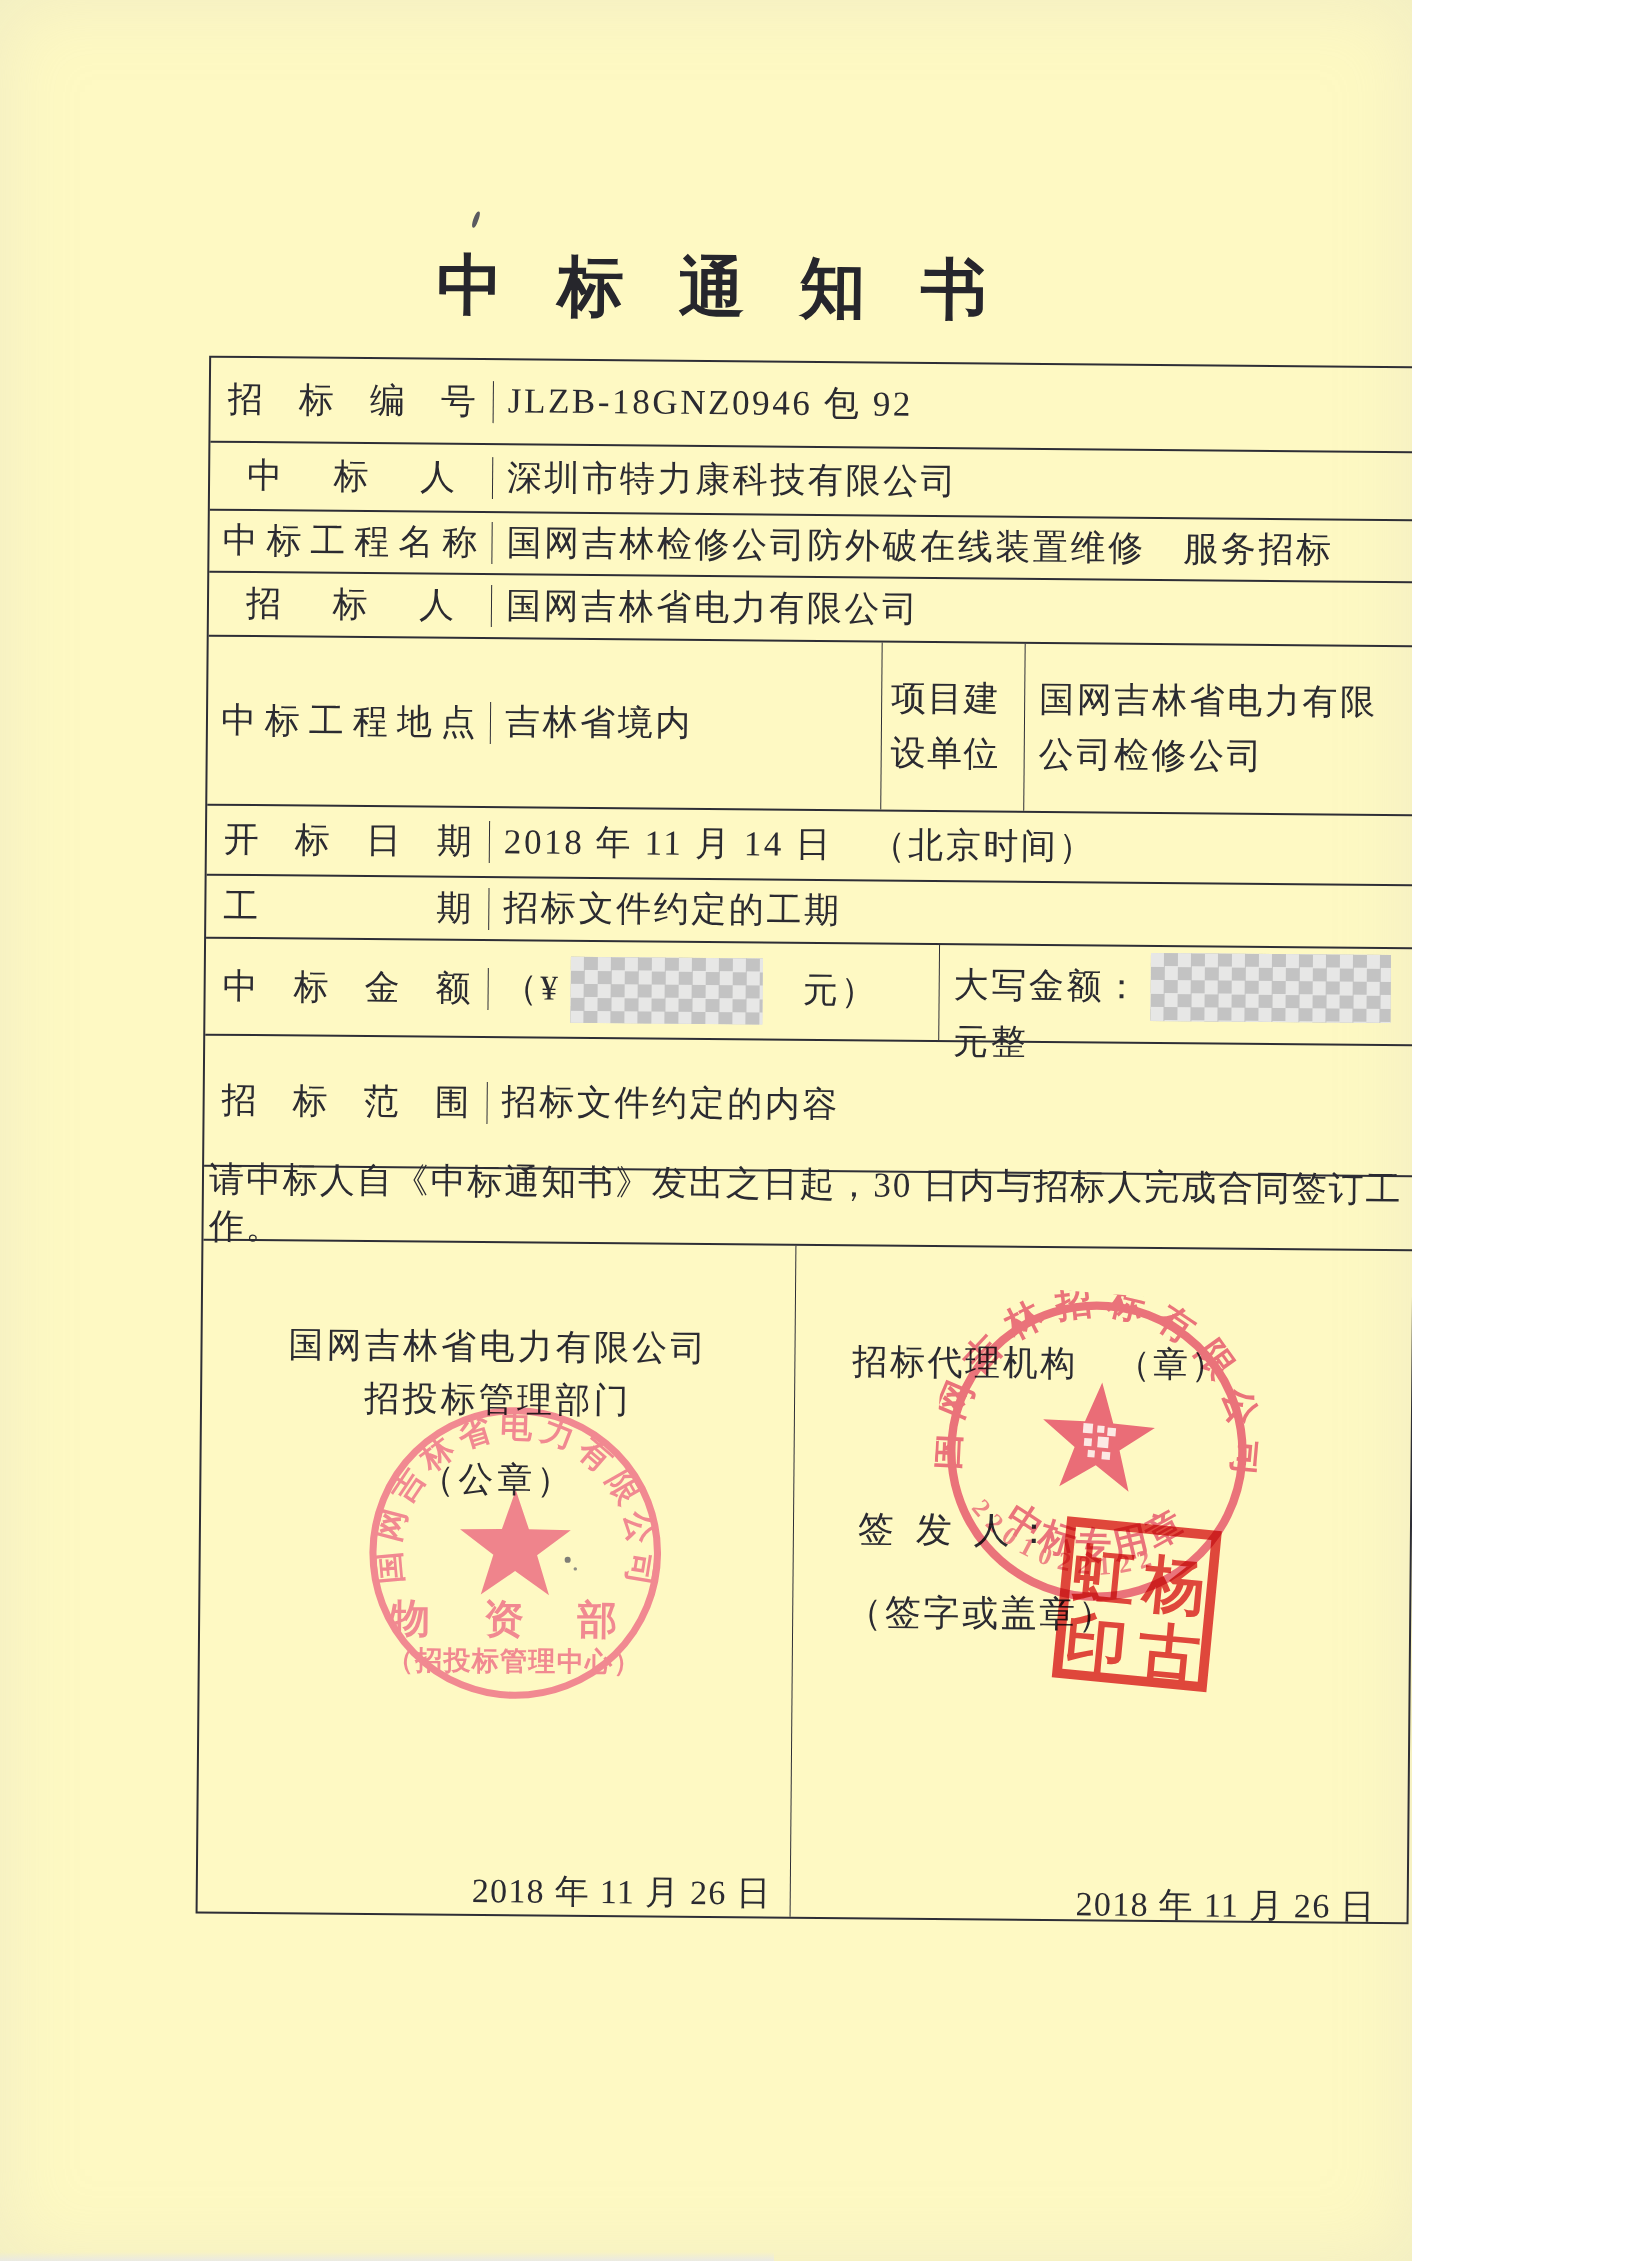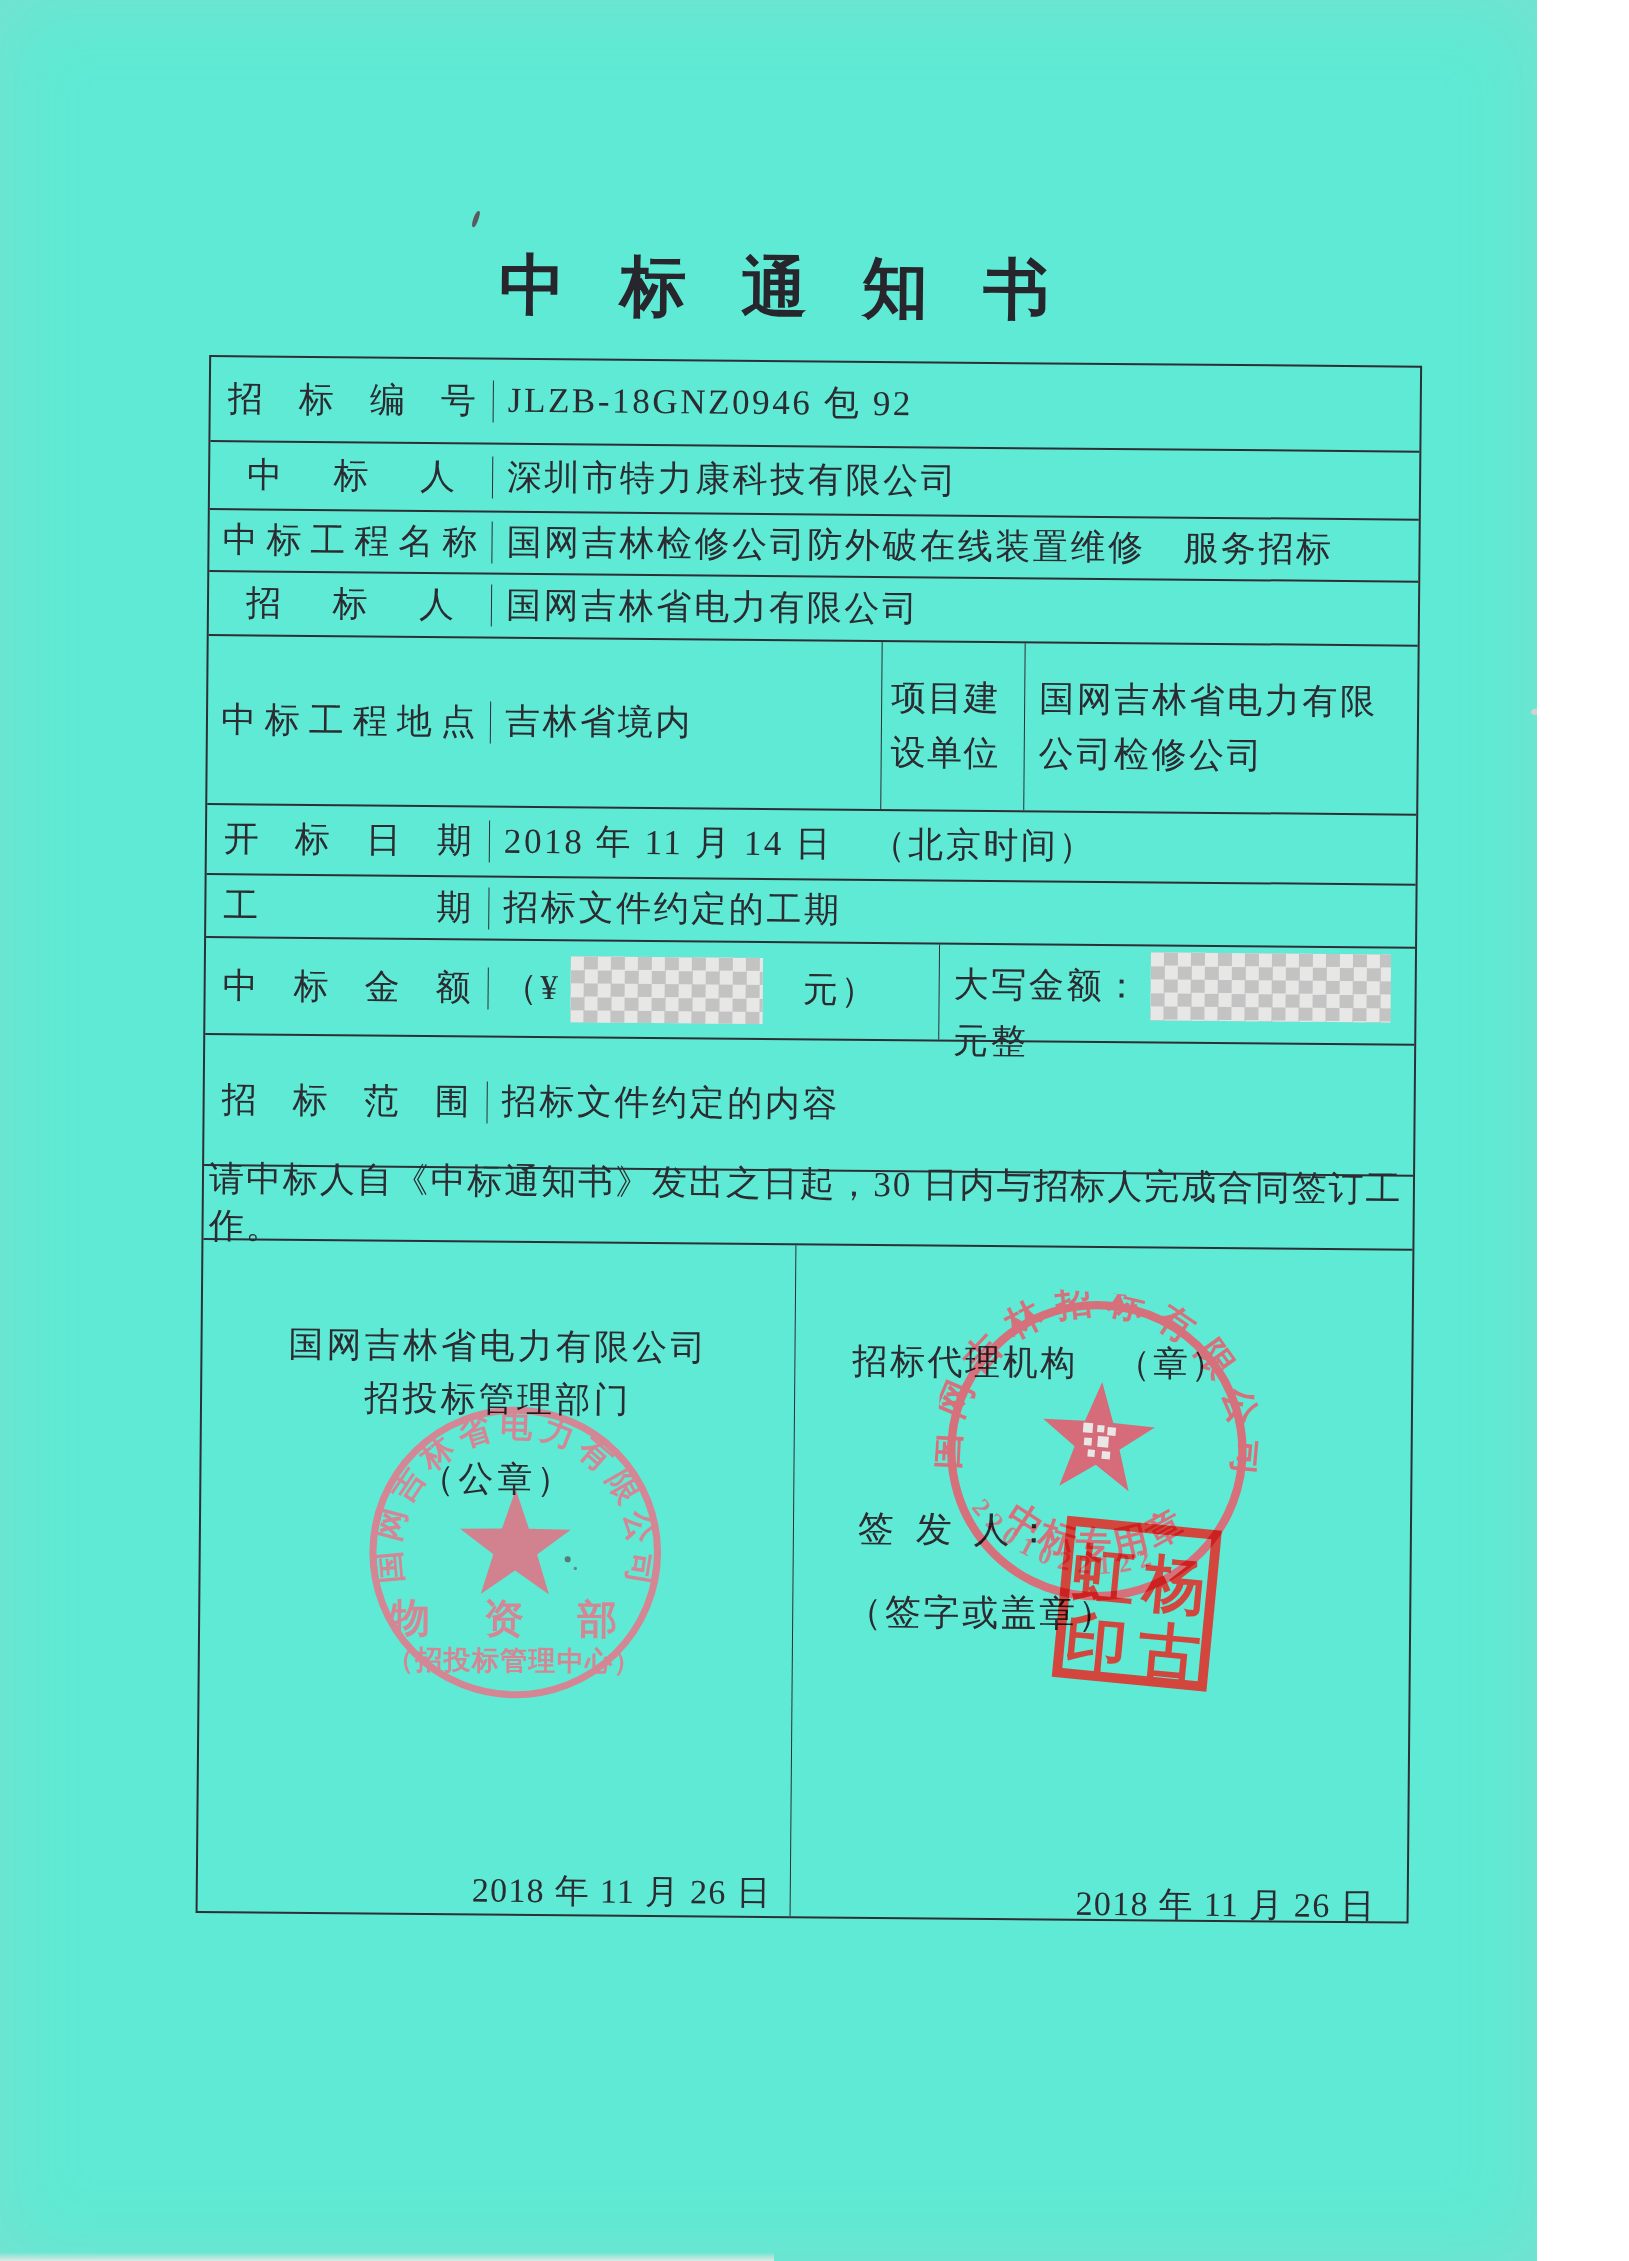--- a/index.html
+++ b/index.html
@@ -1,18 +1,18 @@
 <!DOCTYPE html>
 <html style="font-size:10.3px"><head>
 <meta charset="utf-8">
 <style>
   html,body{margin:0;padding:0;background:#ffffff;}
   .page{
-    position:relative;width:1537px;height:2261px;overflow:hidden;
-    background:#5eead4;
+    position:relative;width:1412px;height:2261px;overflow:hidden;
+    background:#fef9c3;
     font-family:"Liberation Serif","DejaVu Serif",serif;
     color:#2b2b31;
     box-shadow: inset 0 0 77px rgba(200,200,195,.25);
   }
   .sheet{position:absolute;inset:0;transform:rotate(.5deg);transform-origin:50% 42%;}
 
   
   .title{
     position:absolute;top:208px;left:0;right:0;
     font-size:66px;font-weight:bold;line-height:1.1;

